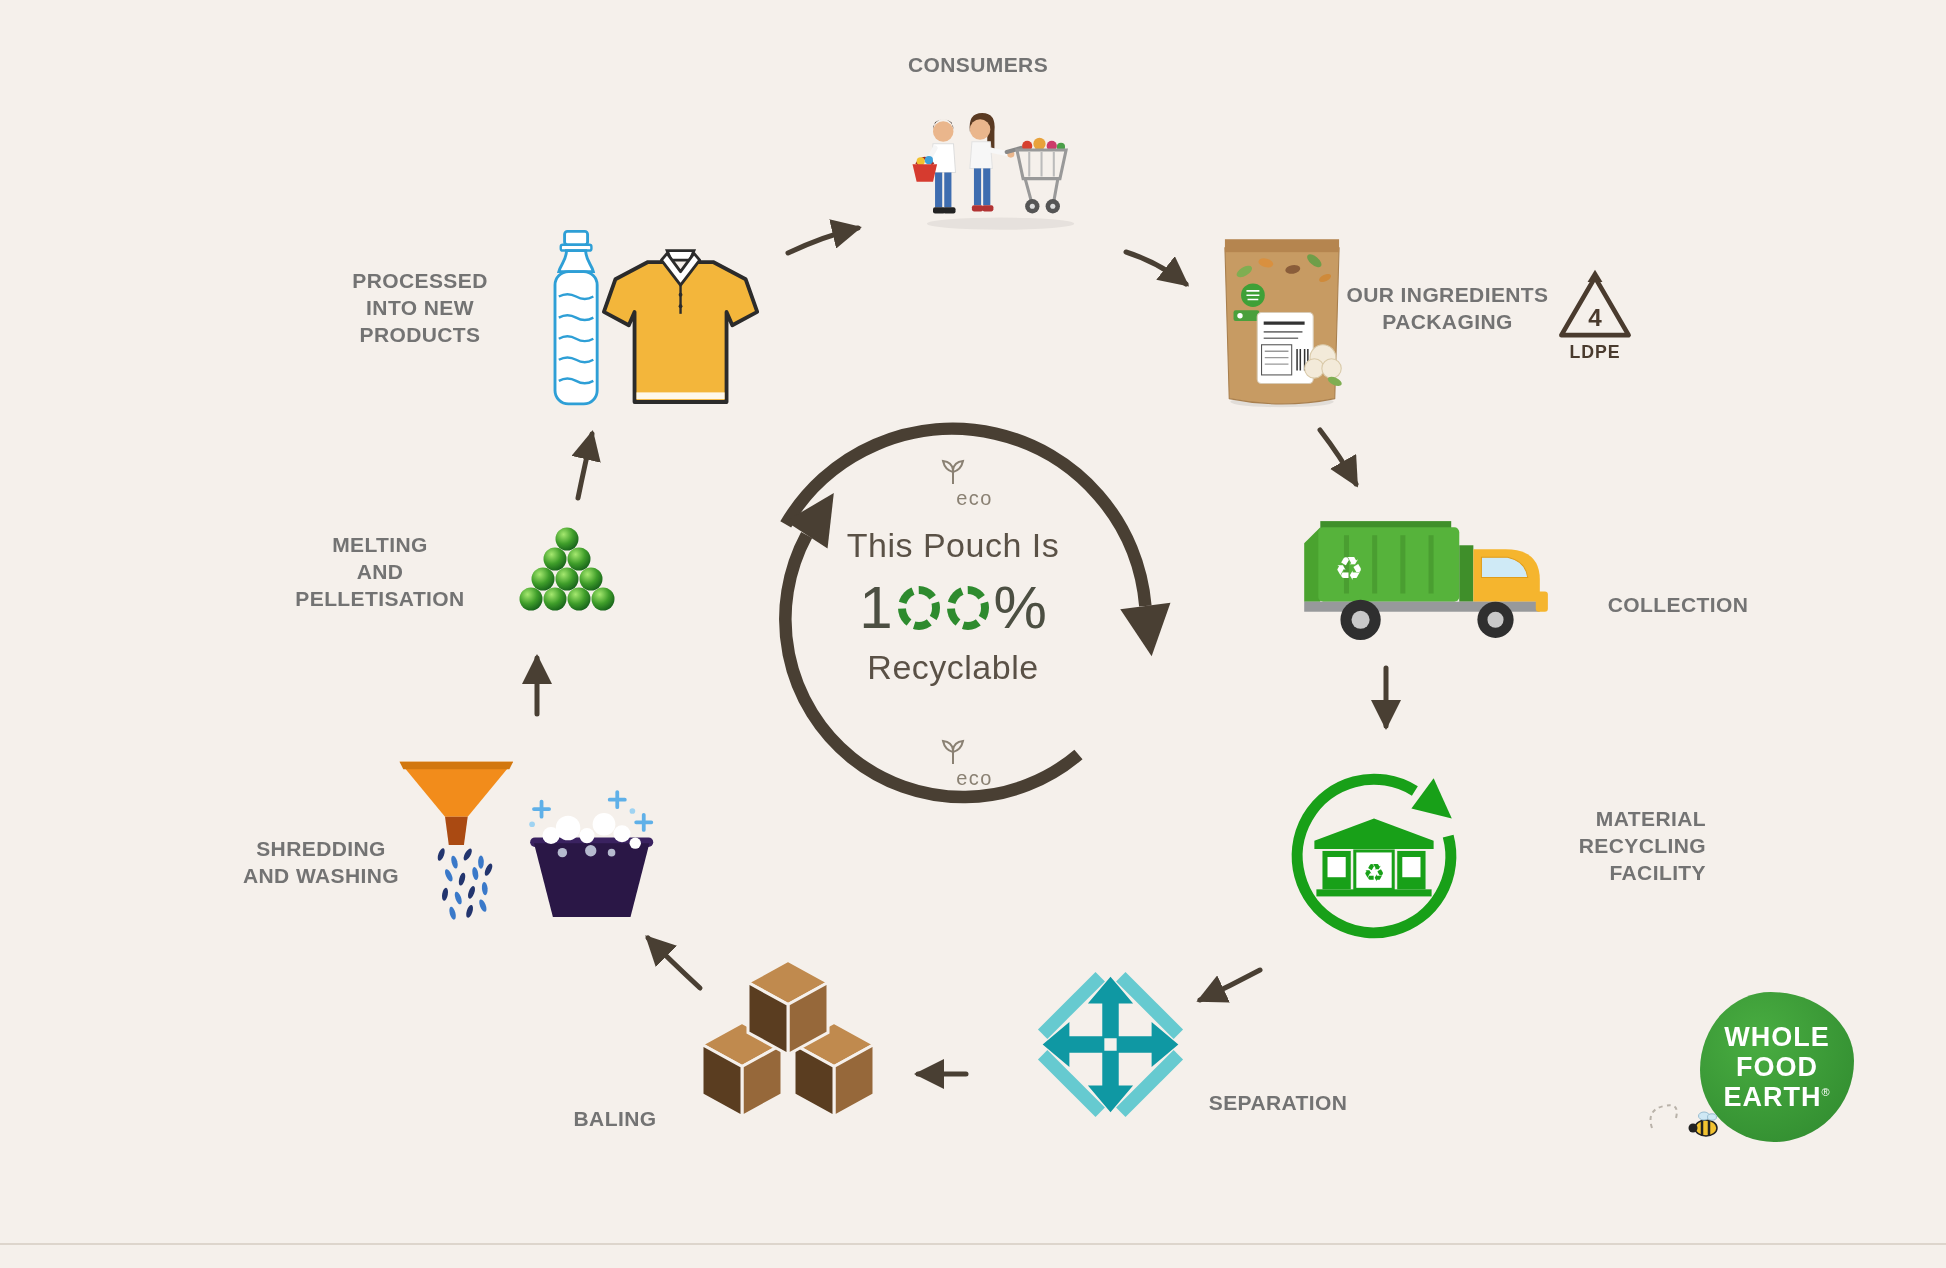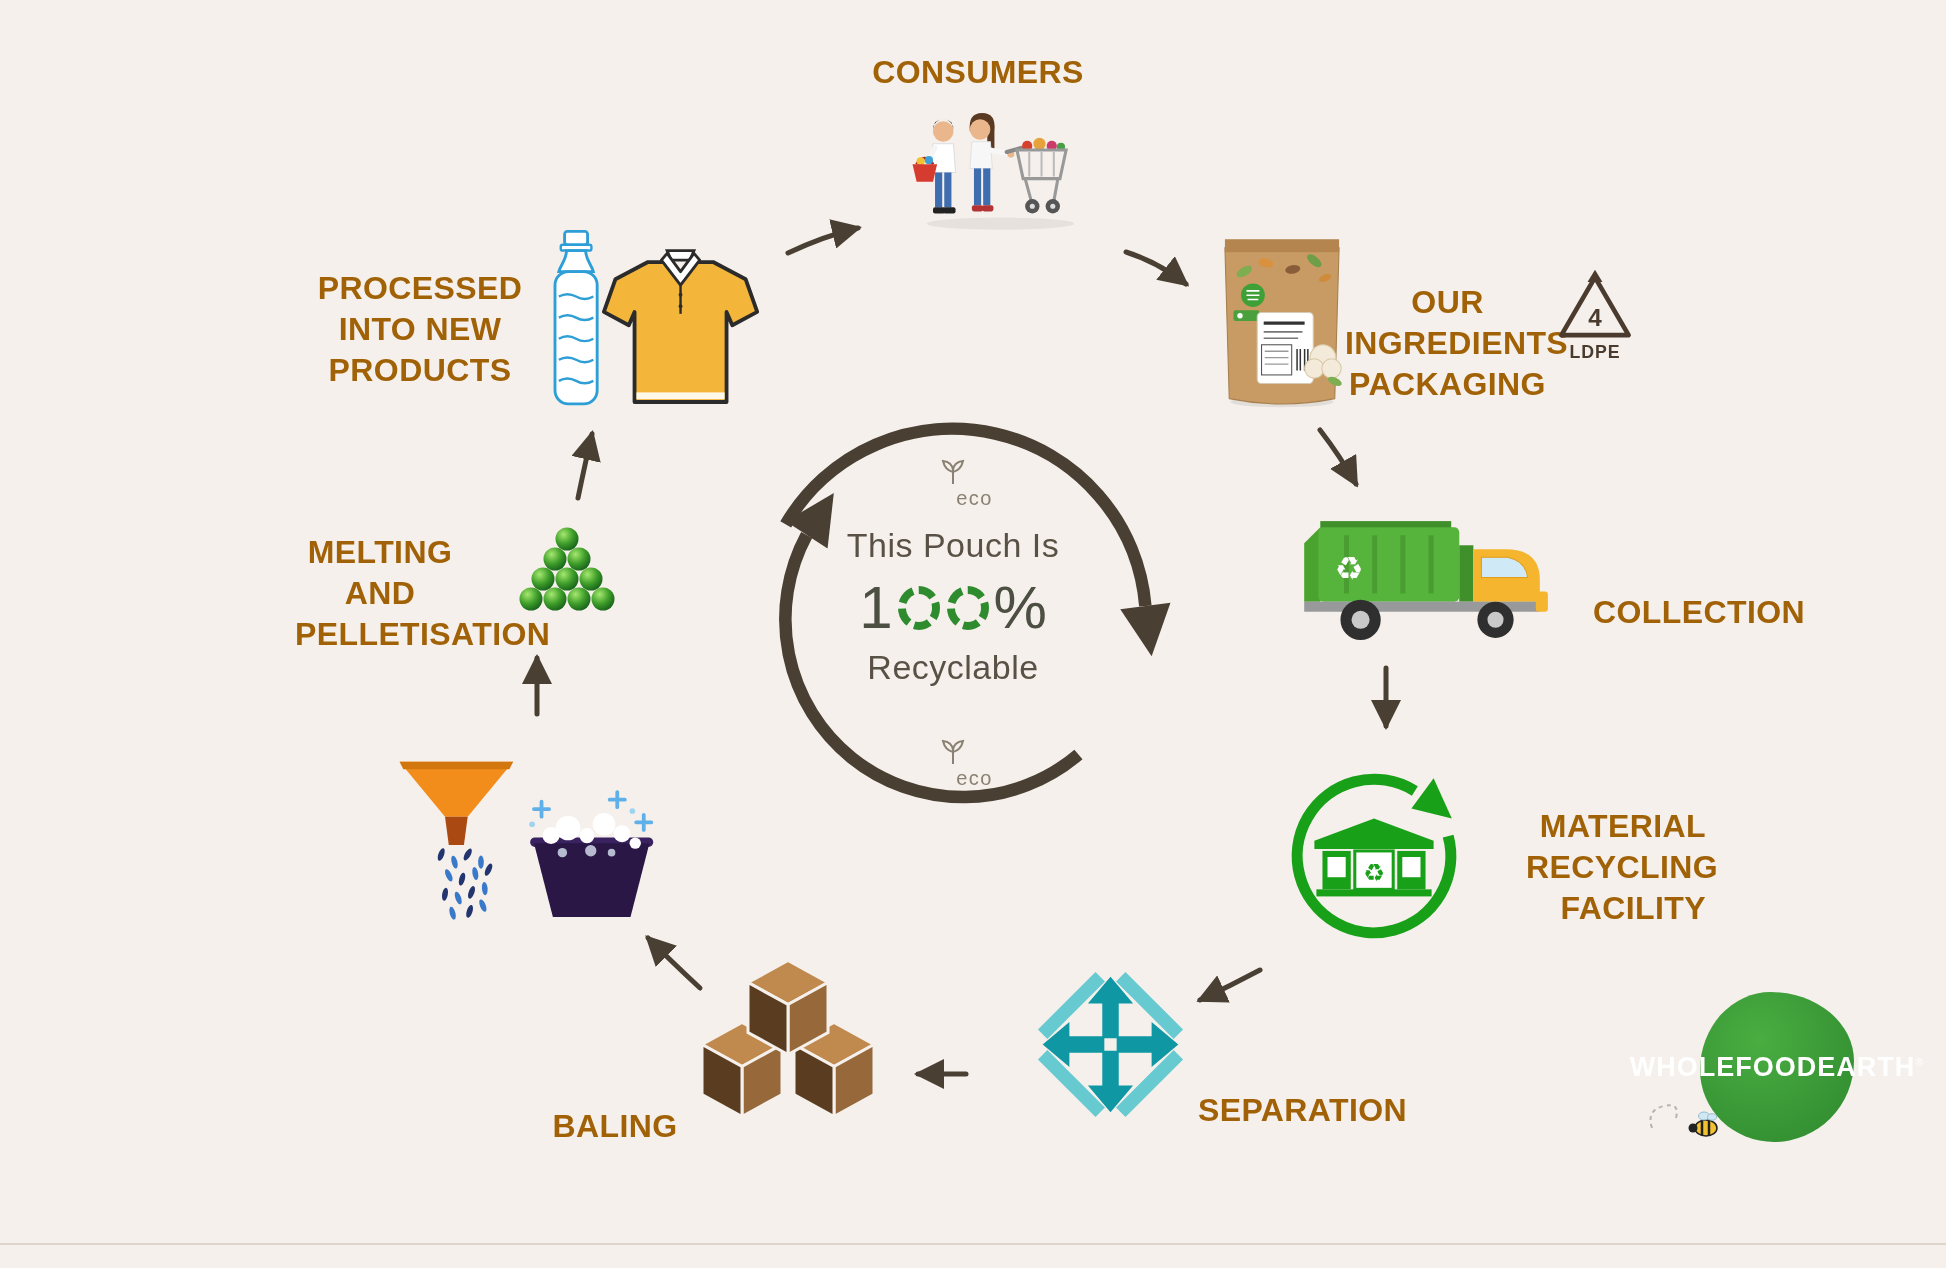--- a/index.html
+++ b/index.html
@@ -1,34 +1,34 @@
 <!DOCTYPE html>
 <html><head>
 <meta charset="utf-8">
 <style>
   html,body{margin:0;padding:0;background:#f5f0eb;}
   .canvas{position:relative;width:1946px;height:1268px;background:#f5f0eb;overflow:hidden;
           font-family:"Liberation Sans",sans-serif;}
-  .stage-label{position:absolute;font-weight:700;color:#a16207;font-size:32px;line-height:1.28;
+  .stage-label{position:absolute;font-weight:700;color:#737373;font-size:21px;line-height:1.28;
                text-align:center;white-space:pre-line;letter-spacing:.4px;}
   .align-left{text-align:right;}
   .icon{position:absolute;}
   .overlay{position:absolute;left:0;top:0;}
   .center-text{position:absolute;left:783px;top:526px;width:340px;text-align:center;color:#5a5146;}
   .center-line{font-size:34px;letter-spacing:.5px;}
   .big-row{display:flex;align-items:center;justify-content:center;gap:3px;margin:8px 0 6px;
            font-size:60px;color:#4c4f42;}
   .zero{display:inline-block;width:42px;height:44px;border:8px dashed #2e8b2e;border-radius:50%;
         box-sizing:border-box;margin:0 2px;}
   .eco{position:absolute;width:80px;text-align:center;color:#8a8173;}
   .eco-word{font-size:20px;letter-spacing:1.5px;margin-top:-3px;text-align:right;}
   .logo{position:absolute;left:1700px;top:992px;width:154px;height:150px;
         background:radial-gradient(circle at 38% 32%, #49ad41, #349032 78%);
         border-radius:46% 54% 52% 48% / 52% 46% 54% 48%;
-        display:flex;align-items:center;justify-content:center;
+        display:flex;flex-direction:column;align-items:center;justify-content:center;
         color:#fff;font-weight:700;font-size:27px;line-height:1.12;letter-spacing:1px;}
   .logo .reg{font-size:11px;vertical-align:super;font-weight:400;}
   .bottom-line{position:absolute;left:0;top:1243px;width:1946px;height:2px;background:#ddd5cc;}
 </style>
 </head>
 <body>
 
 <div class="canvas">
 
   <svg class="overlay" width="1946" height="1268" viewBox="0 0 1946 1268">
@@ -280,20 +280,22 @@
         <circle cx="186" cy="76" r="13" fill="#ffffff"></circle>
       <circle cx="206" cy="84" r="8" fill="#ffffff"></circle>
         <circle cx="224" cy="72" r="12" fill="#ffffff"></circle>
       <circle cx="243" cy="82" r="9" fill="#ffffff"></circle>
         <circle cx="257" cy="92" r="6" fill="#ffffff"></circle>
       <circle cx="180" cy="102" r="5" fill="#cfd8e8" opacity="0.85"></circle>
       <circle cx="210" cy="100" r="6" fill="#cfd8e8" opacity="0.85"></circle>
       <circle cx="232" cy="102" r="4" fill="#cfd8e8" opacity="0.85"></circle>
     </svg>
   </div>
+  <div class="stage-label" style="left:226px;top:836px;width:190px;">SHREDDING
+AND WASHING</div>
 
   <div class="icon" style="left:506px;top:526px;">
     <svg width="122" height="100" viewBox="0 0 122 100">
       <defs>
         <radialGradient id="pg" cx="35%" cy="30%" r="75%">
           <stop offset="0%" stop-color="#a5e86f"></stop>
           <stop offset="55%" stop-color="#3f9e2a"></stop>
           <stop offset="100%" stop-color="#16611a"></stop>
         </radialGradient>
       </defs>

